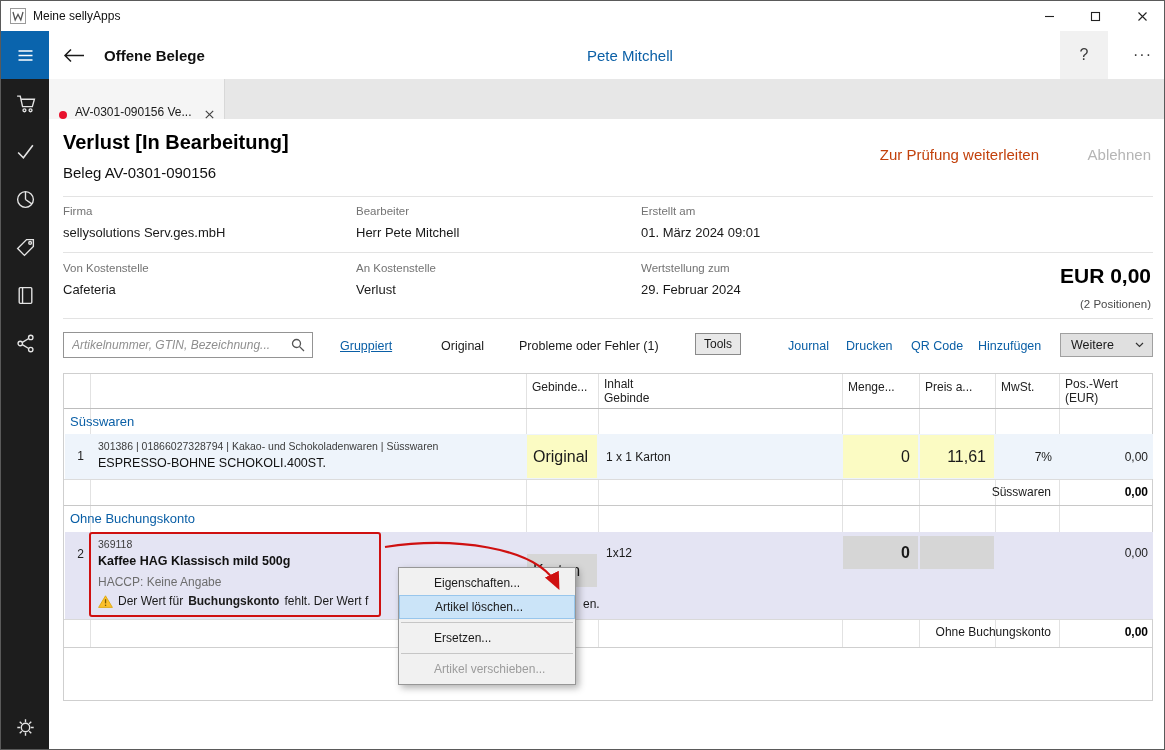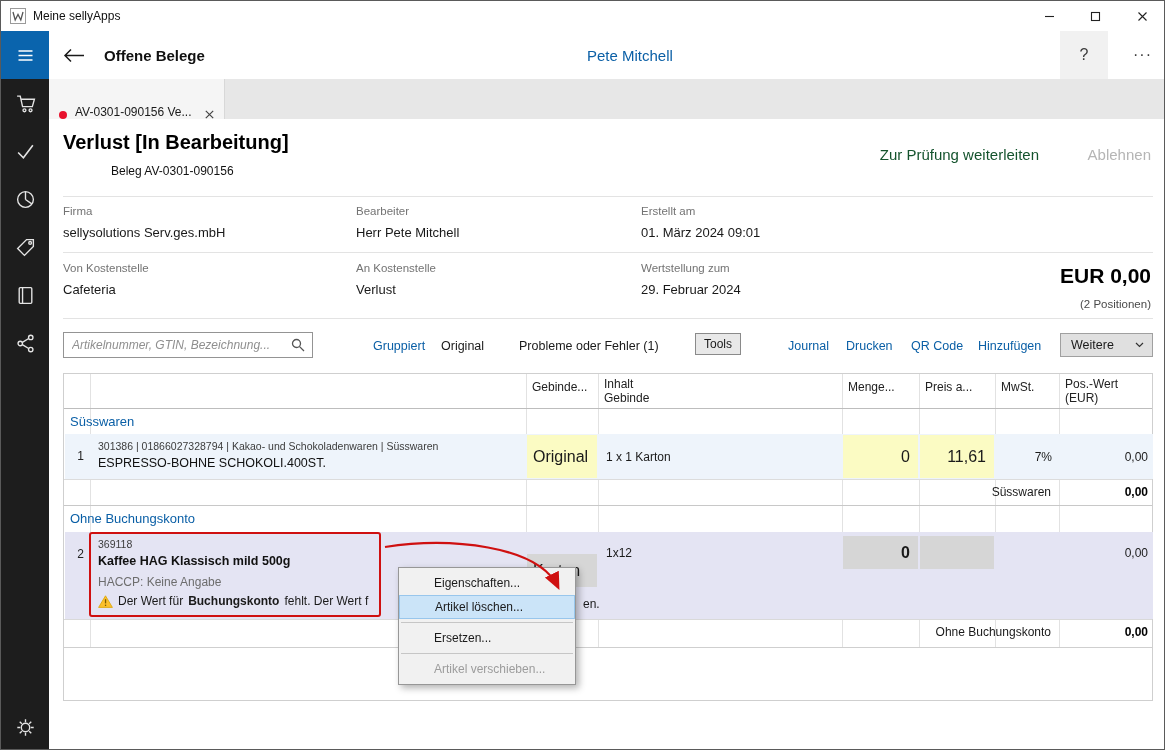--- a/index.html
+++ b/index.html
@@ -29,22 +29,22 @@
 
   
   .tabstrip { position:absolute; left:48px; top:78px; width:1117px; height:40px; background:#e7e7e7; }
   .tab { position:absolute; left:0; top:0; width:176px; height:40px; background:#f5f5f5; border-right:1px solid #d8d8d8; display:flex; align-items:flex-end; padding:0 10px; gap:8px; }
   .tab-dot { width:8px; height:8px; border-radius:50%; background:#e8112d; flex:none; }
   .tab-label { font-size:12px; color:#1a1a1a; white-space:nowrap; }
   .tab-close { margin-left:auto; display:flex; }
 
   
   .doc-title { position:absolute; left:62px; top:130px; font-size:20px; font-weight:bold; color:#000; }
-  .doc-sub { position:absolute; left:62px; top:163px; font-size:12px; color:#111;margin-left:48px; }
-  .act-forward { position:absolute; right:125px; top:145px; font-size:15px; color:#14532d; }
+  .doc-sub { position:absolute; left:62px; top:163px; font-size:15px; color:#111; }
+  .act-forward { position:absolute; right:125px; top:145px; font-size:15px; color:#c2410c; }
   .act-reject { position:absolute; right:13px; top:145px; font-size:15px; color:#b5b5b5; }
 
   .hline { position:absolute; height:1px; background:#e3e3e3; }
   .lbl { position:absolute; font-size:11.5px; color:#737373; }
   .val { position:absolute; font-size:13px; color:#191919; }
   .total { position:absolute; right:13px; top:263px; font-size:21px; font-weight:bold; color:#000; }
   .positions { position:absolute; right:13px; top:297px; font-size:11.5px; color:#4a4a4a; }
 
   
   .search { position:absolute; left:62px; top:331px; width:250px; height:26px; border:1px solid #949494; background:#fff; font-family:"Liberation Sans",sans-serif; font-size:12px; font-style:italic; color:#555; padding:0 30px 0 8px; }
@@ -219,21 +219,21 @@
 
   <div class="total">EUR 0,00</div>
   <div class="positions">(2 Positionen)</div>
   <div class="hline" style="left:62px;top:317px;width:1090px"></div>
 
   <input class="search" placeholder="Artikelnummer, GTIN, Bezeichnung..." style="">
   <svg class="search-ico" width="14" height="14" viewBox="0 0 14 14" fill="none" stroke="#555" stroke-width="1.3">
     <circle cx="5.5" cy="5.5" r="4"></circle>
       <path d="M8.6 8.6 L13 13"></path>
   </svg>
-  <span class="tlink" style="left:372px;">Gruppiert</span>
+  <span class="tlink" style="left:339px;text-decoration:underline">Gruppiert</span>
   <span class="ttext" style="left:440px">Original</span>
   <span class="ttext" style="left:518px">Probleme oder Fehler (1)</span>
   <button class="tools-btn">Tools</button>
   <span class="tlink" style="left:787px">Journal</span>
   <span class="tlink" style="left:845px">Drucken</span>
   <span class="tlink" style="left:910px">QR Code</span>
   <span class="tlink" style="left:977px">Hinzufügen</span>
   <div class="more-btn">
     <span>Weitere</span>
     <svg width="9" height="6" viewBox="0 0 9 6" fill="none" stroke="#333" stroke-width="1.2">

